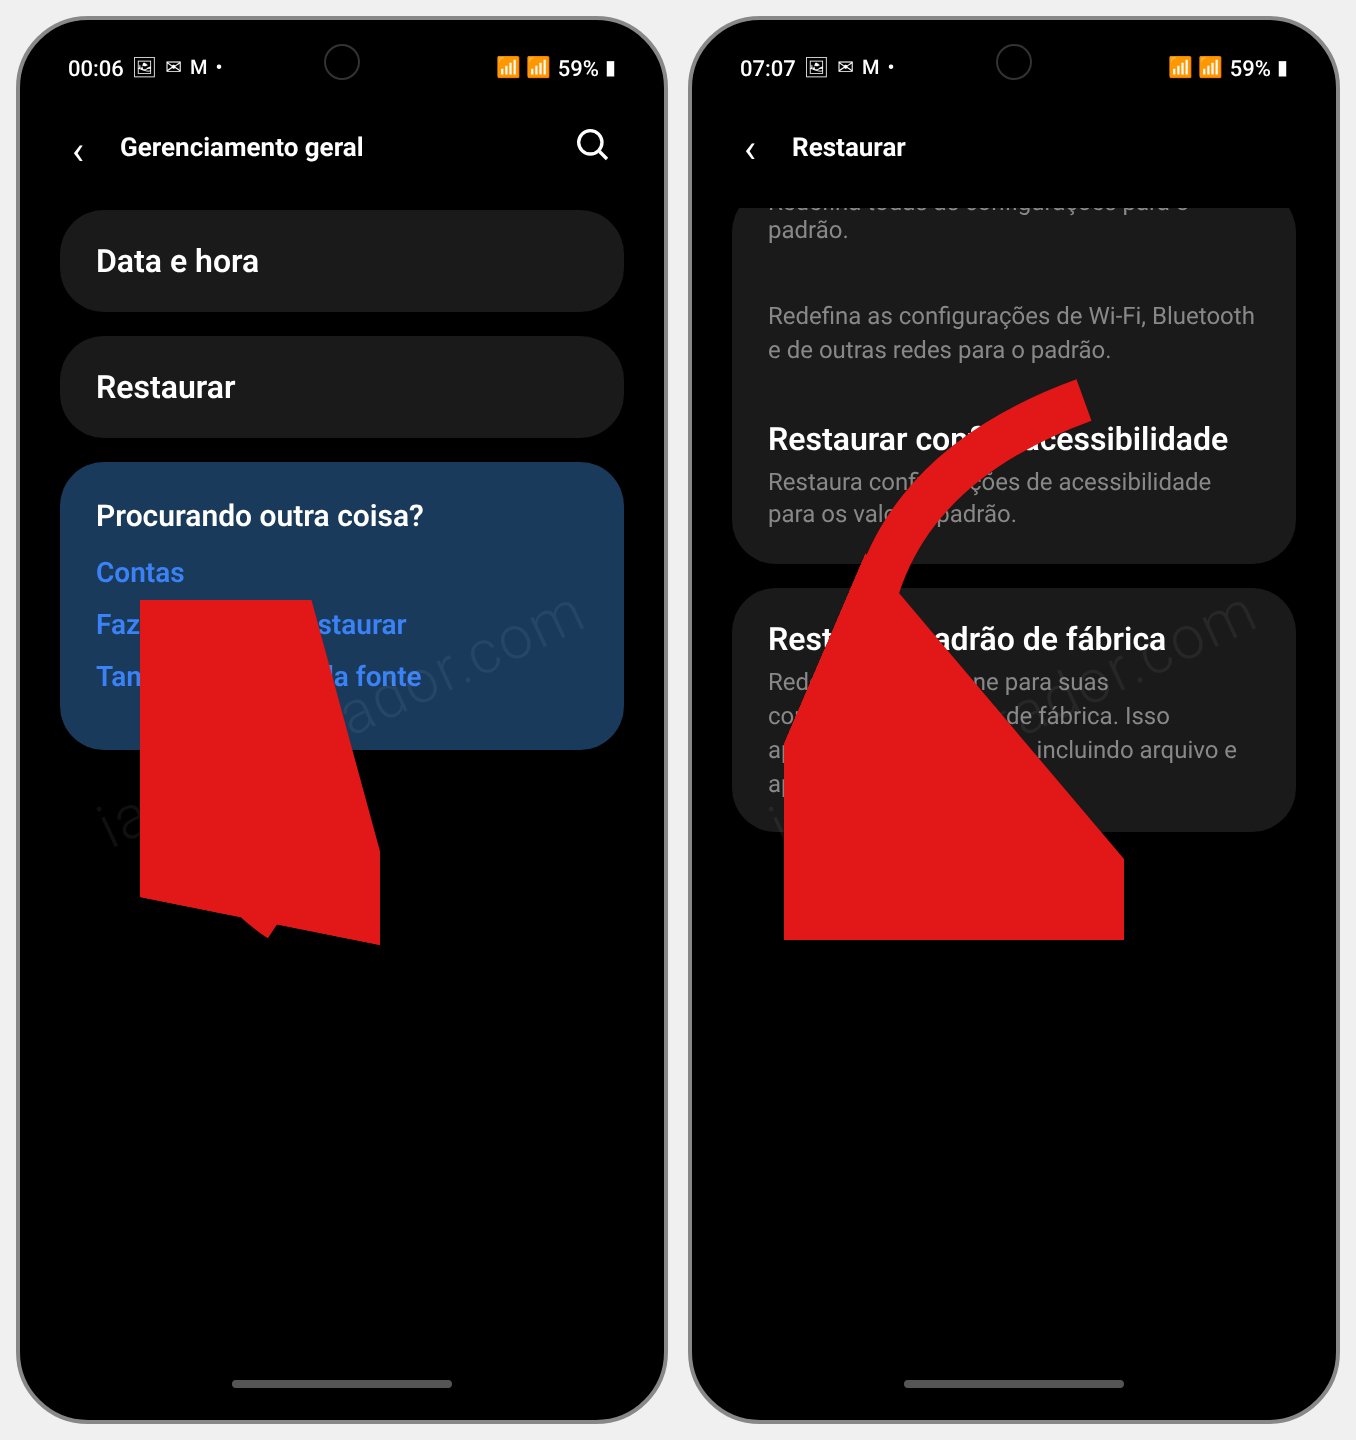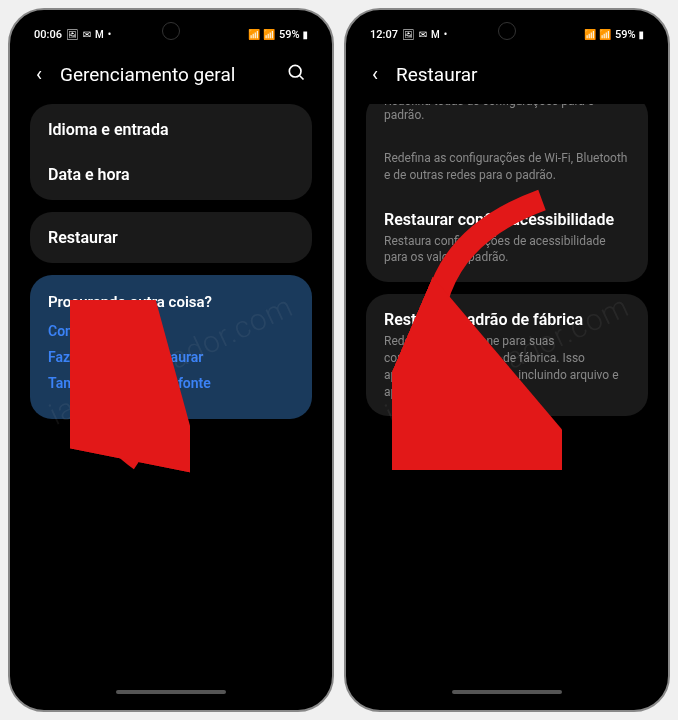--- a/index.html
+++ b/index.html
@@ -58,22 +58,22 @@
     align-items: center;
     padding: 14px 16px 18px;
     gap: 18px;
     color: #fff;
   }
   .back-arrow {
     font-size: 20px;
     cursor: pointer;
   }
   .header-title {
-    font-size: 19px;
-    font-weight: 400;
+    font-size: 13px;
+    font-weight: 700;
     flex: 1;
   }
   .search-icon { font-size: 18px; cursor: pointer; }
   .content {
     padding: 0 10px;
     overflow: hidden;
     height: calc(100% - 90px);
   }
   .card {
     background: #1a1a1a;
@@ -205,21 +205,20 @@
       <span class="header-title">Gerenciamento geral</span>
       <span class="search-icon">
         <svg width="20" height="20" viewBox="0 0 24 24" fill="none" stroke="#fff" stroke-width="2">
             <circle cx="11" cy="11" r="7"></circle>
             <line x1="21" y1="21" x2="16.5" y2="16.5"></line>
           </svg>
       </span>
     </div>
     <div class="content">
       <div class="card">
-        <div class="item">Idioma e entrada</div>
         <div class="item">Data e hora</div>
       </div>
       <div class="card">
         <div class="item">Restaurar</div>
       </div>
       <div class="help-card">
         <div class="help-title">Procurando outra coisa?</div>
         <div class="help-link">Contas</div>
         <div class="help-link">Fazer backup e restaurar</div>
         <div class="help-link">Tamanho e estilo da fonte</div>
@@ -236,21 +235,21 @@
     </svg>
   </div>
 </div>
 
 <div class="phone">
   <div class="notch"></div>
   <div class="screen">
     <div class="watermark">iacomputador.com</div>
     <div class="status-bar">
       <div class="status-left">
-        <span>12:07</span>
+        <span>07:07</span>
         <span class="status-icon">🖼</span>
         <span class="status-icon">✉</span>
         <span class="status-icon">M</span>
         <span class="status-icon">•</span>
       </div>
       <div class="status-right">
         <span class="status-icon">📶</span>
         <span class="status-icon">📶</span>
         <span>59%</span>
         <span class="status-icon">▮</span>

